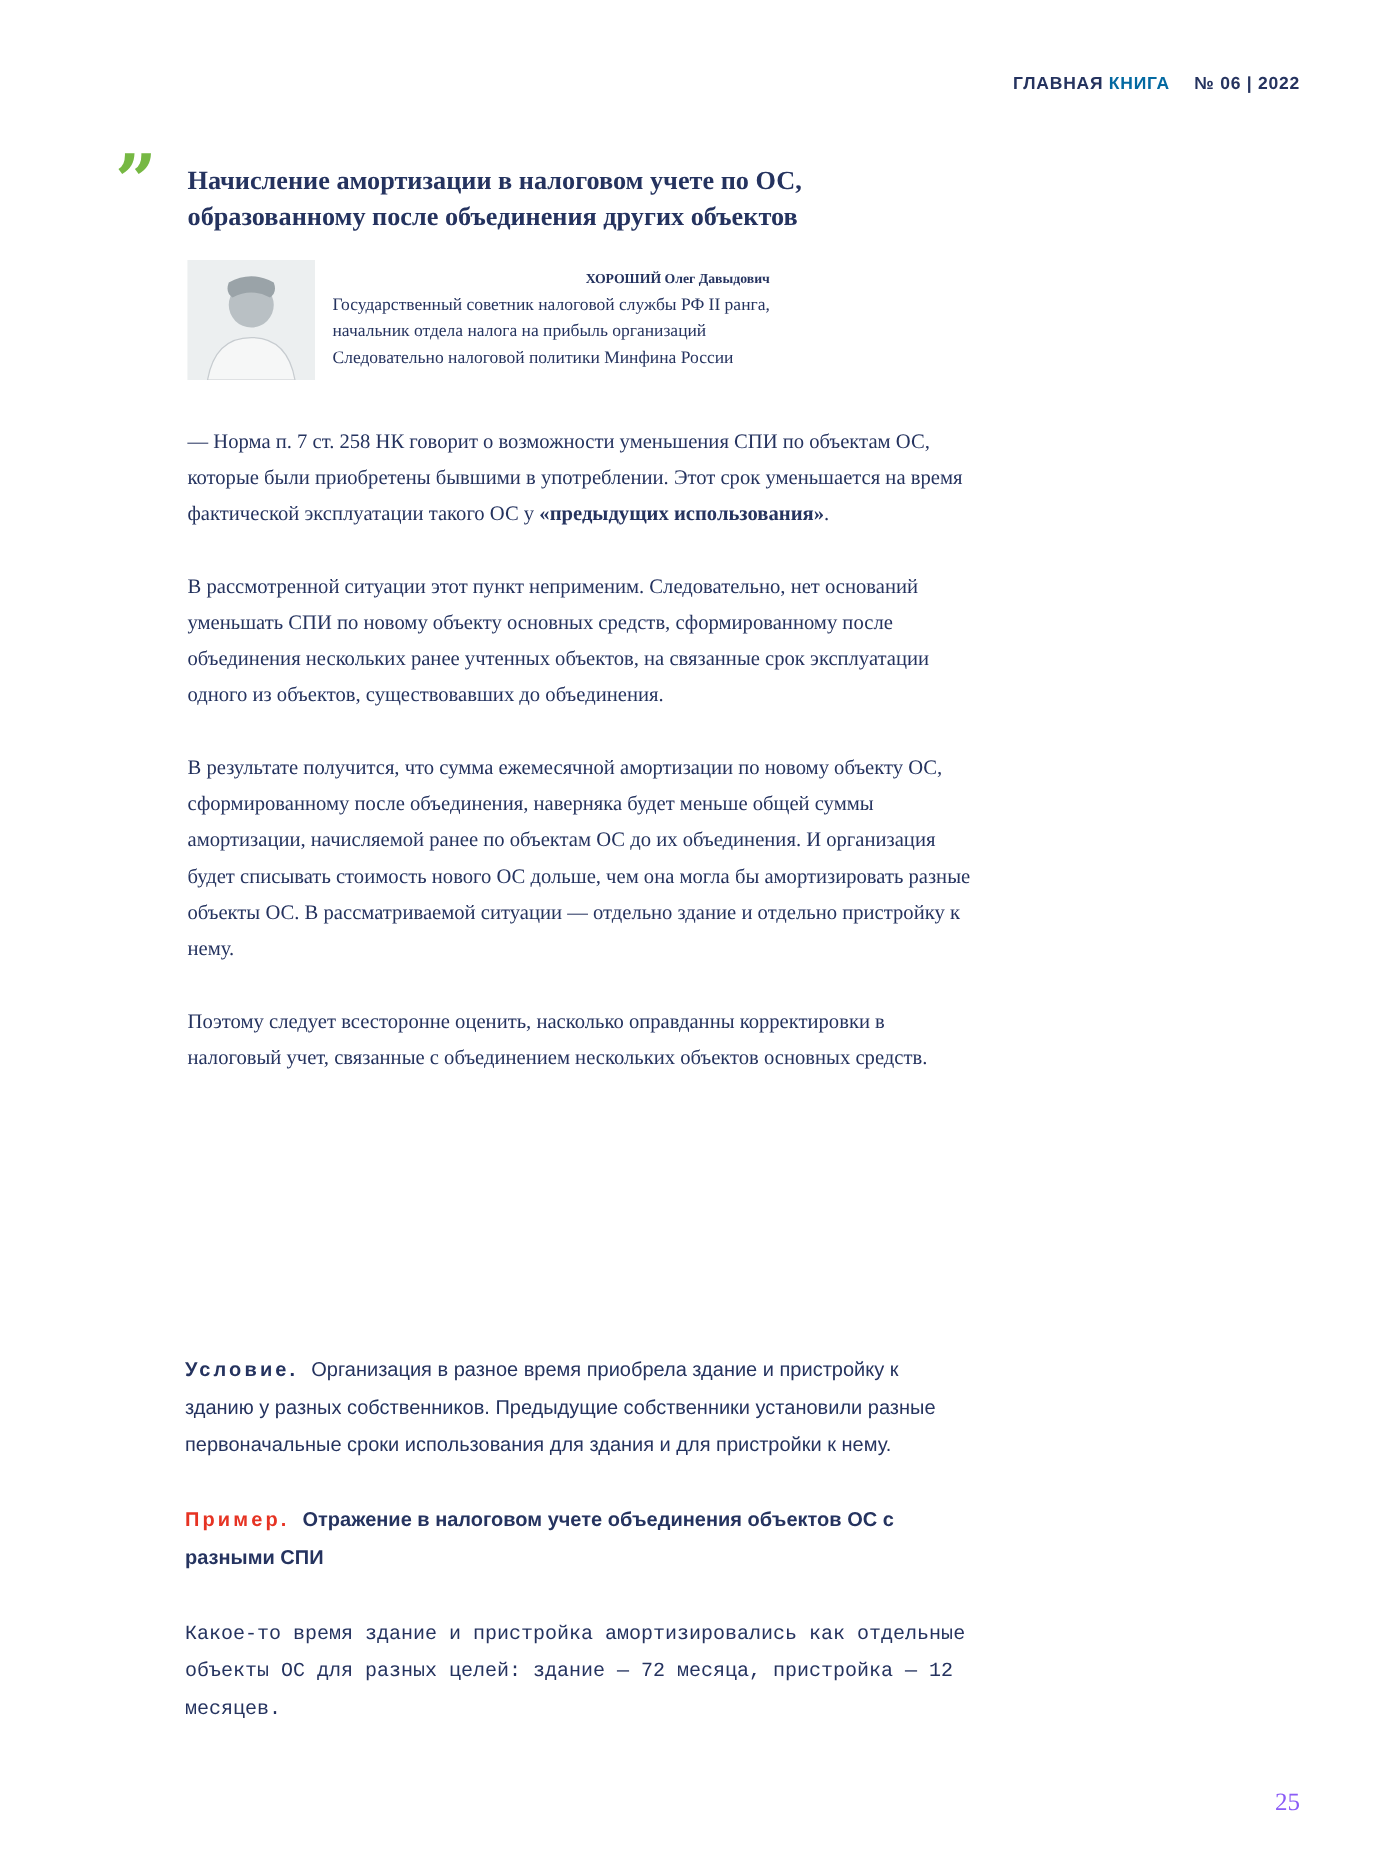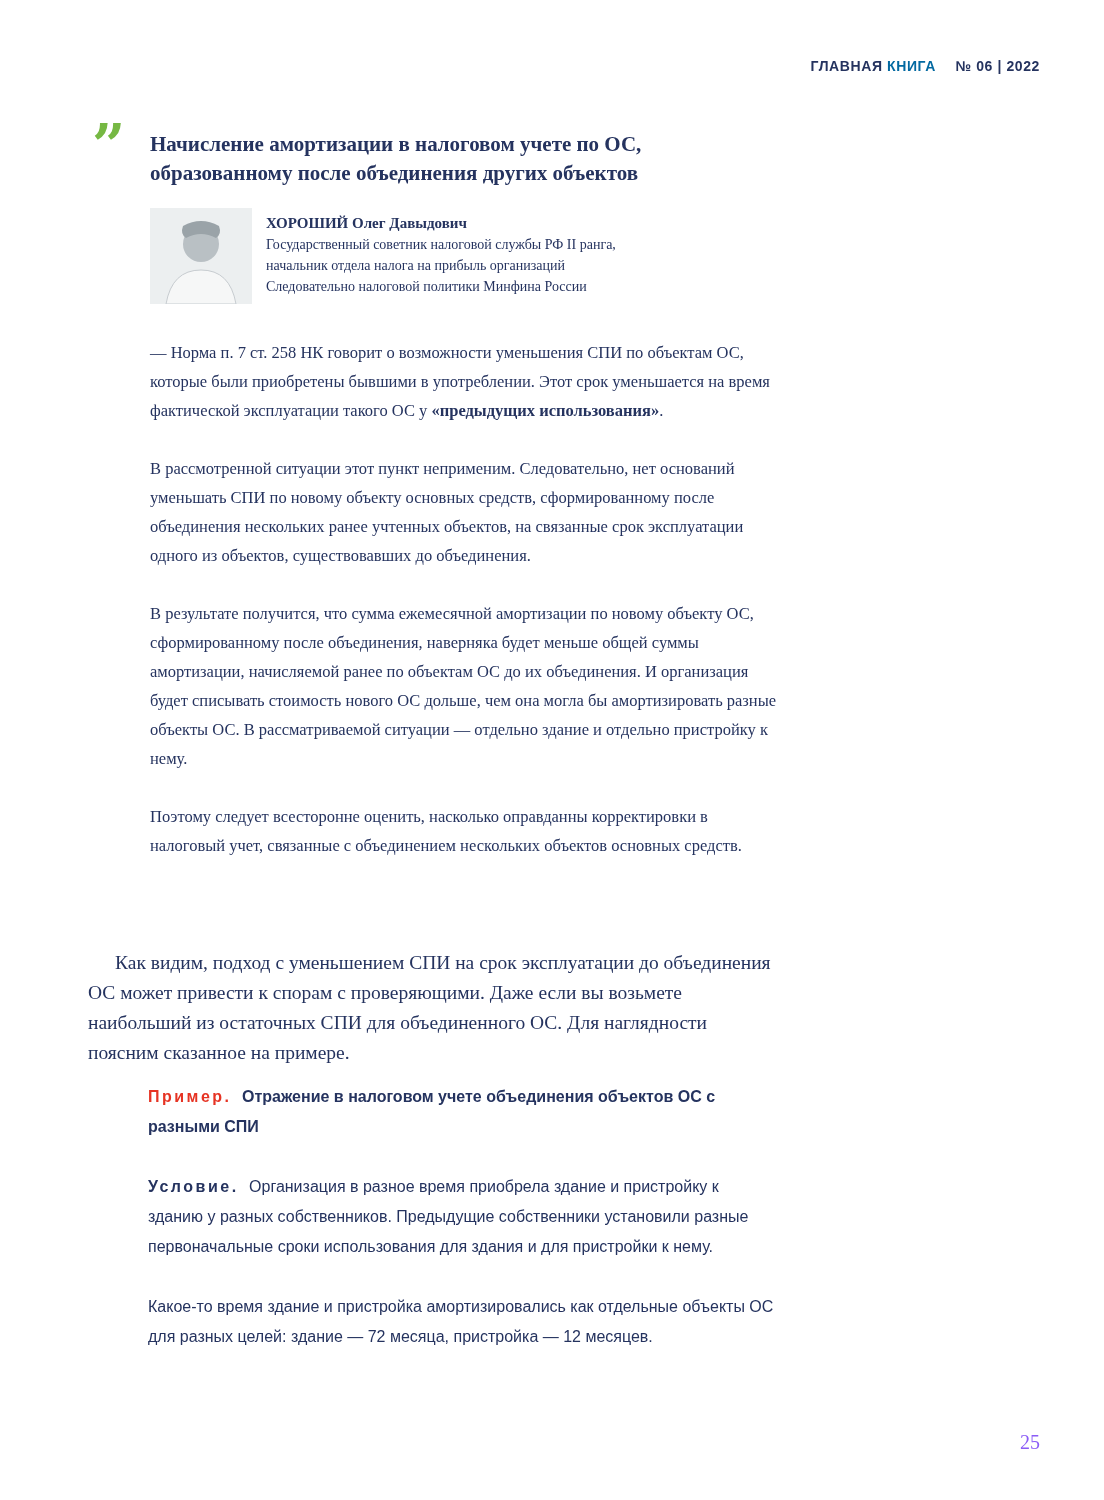--- a/index.html
+++ b/index.html
@@ -60,22 +60,23 @@
   .avatar {
     width: 102px;
     height: 96px;
     background: #eceff0;
     flex: 0 0 auto;
     overflow: hidden;
   }
   .author-info { margin-left: 14px; padding-top: 4px; }
   .author-name {
     font-weight: bold;
-    font-size: 15px;
+    font-size: 11px;
     line-height: 22px;
+    text-align: right;
   }
   .author-line {
     font-size: 14px;
     line-height: 21px;
   }
   .qpara {
     margin: 0 0 29px 0;
     font-size: 16.5px;
     line-height: 29px;
   }
@@ -98,21 +99,21 @@
     position: absolute;
     top: 1082px;
     left: 148px;
     width: 628px;
     font-family: "Liberation Sans", sans-serif;
     font-size: 16px;
     line-height: 30px;
     color: #25335f;
   }
   .ex-para { margin: 0 0 30px 0; }
-  .ex-para:last-child { margin-bottom: 16px; }
+  .ex-para:last-child { margin-bottom: 16px; font-family: Liberation Mono, monospace; }
   .ex-head { font-weight: bold; }
   .ex-label {
     color: #e63323;
     letter-spacing: 2.5px;
     margin-right: 6px;
   }
   .cond-label {
     font-weight: bold;
     letter-spacing: 2.5px;
     margin-right: 6px;
@@ -162,29 +163,28 @@
 
     <p class="qpara"><span>—  Норма п. 7 ст. 258 НК говорит о возможности уменьшения СПИ по объектам ОС, которые были приобретены бывшими в употреблении. Этот срок уменьшается на время фактической эксплуатации такого ОС у </span><b>«предыдущих использования»</b><span>.</span></p>
 
     <p class="qpara">В рассмотренной ситуации этот пункт неприменим. Следовательно, нет оснований уменьшать СПИ по новому объекту основных средств, сформированному после объединения нескольких ранее учтенных объектов, на связанные срок эксплуатации одного из объектов, существовавших до объединения.</p>
 
     <p class="qpara">В результате получится, что сумма ежемесячной амортизации по новому объекту ОС, сформированному после объединения, наверняка будет меньше общей суммы амортизации, начисляемой ранее по объектам ОС до их объединения. И организация будет списывать стоимость нового ОС дольше, чем она могла бы амортизировать разные объекты ОС. В рассматриваемой ситуации — отдельно здание и отдельно пристройку к нему.</p>
 
     <p class="qpara">Поэтому следует всесторонне оценить, насколько оправданны корректировки в налоговый учет, связанные с объединением нескольких объектов основных средств.</p>
   </section>
 
-  <p class="main-para">Как видим, подход с уменьшением СПИ на срок эксплуатации до объединения ОС может привести к спорам с проверяющими. Даже если вы возьмете наибольший из остаточных СПИ для объединенного ОС. Для наглядности поясним сказанное на примере.</p>
 
   <section class="example">
+    <p class="ex-para">
+      <span class="cond-label">Условие.</span>
+      <span>Организация в разное время приобрела здание и пристройку к зданию у разных собственников. Предыдущие собственники установили разные первоначальные сроки использования для здания и для пристройки к нему.</span>
+    </p>
     <p class="ex-para ex-head">
       <span class="ex-label">Пример.</span>
       <span>Отражение в налоговом учете объединения объектов ОС с разными СПИ</span>
-    </p>
-    <p class="ex-para">
-      <span class="cond-label">Условие.</span>
-      <span>Организация в разное время приобрела здание и пристройку к зданию у разных собственников. Предыдущие собственники установили разные первоначальные сроки использования для здания и для пристройки к нему.</span>
     </p>
     <p class="ex-para">Какое-то время здание и пристройка амортизировались как отдельные объекты ОС для разных целей: здание — 72 месяца, пристройка — 12 месяцев.</p>
   </section>
 
   <div class="page-number">25</div>
 
 </div>
 
 </body></html>

